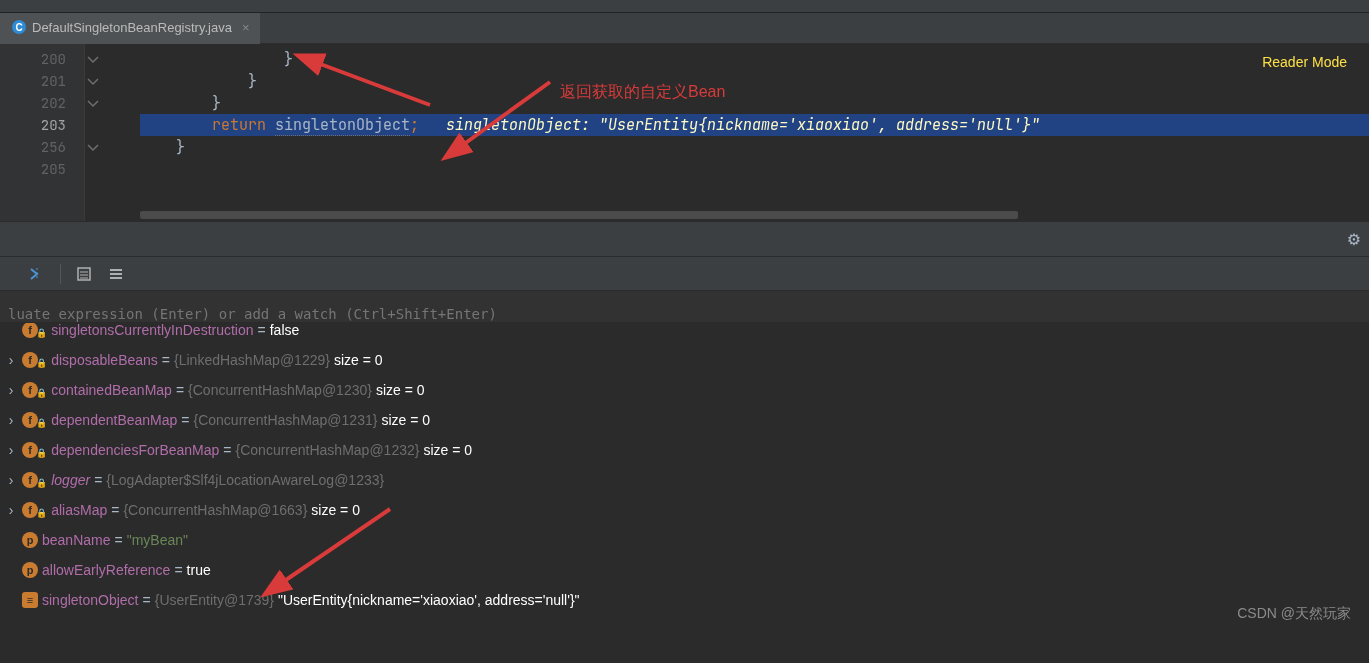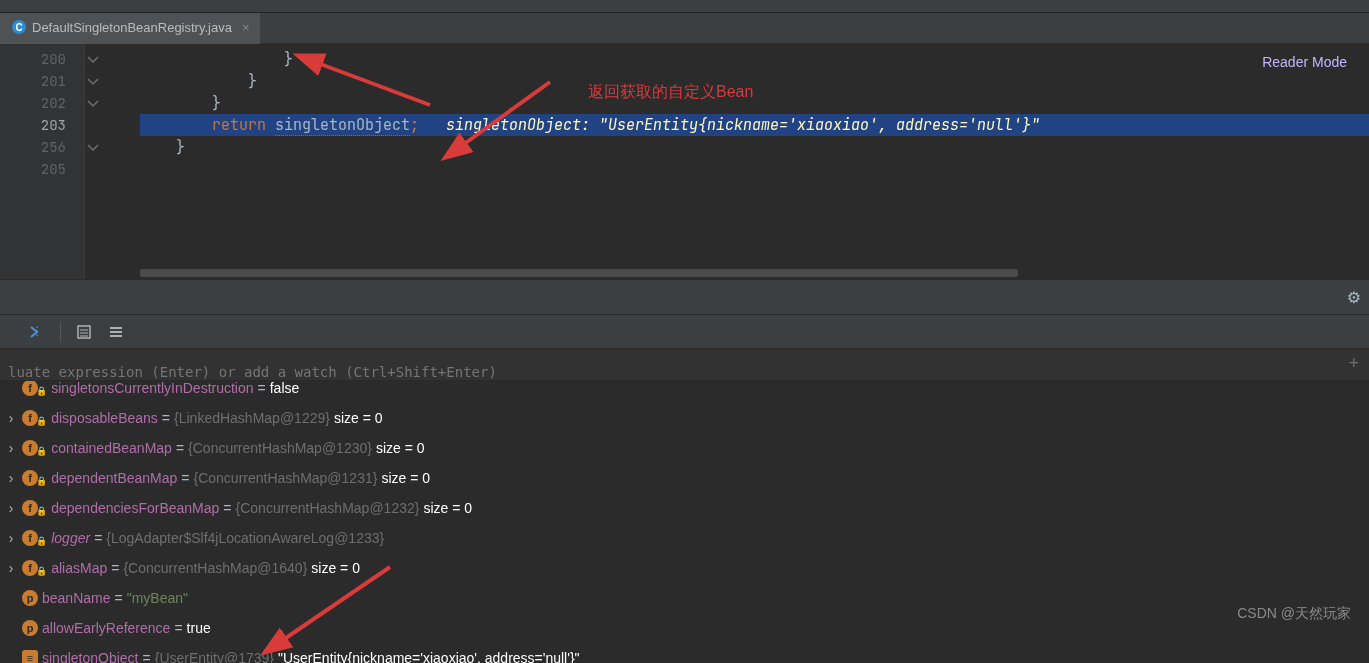--- a/index.html
+++ b/index.html
@@ -38,21 +38,21 @@
   .tab-icon {
     width: 14px; height: 14px; border-radius: 50%;
     background: #2e8bd6;
     display: inline-flex;
     align-items: center; justify-content: center;
     font-size: 10px; color: #fff; font-weight: bold;
   }
   .tab-close { color: #888; font-size: 13px; padding-left: 4px; }
   .editor-wrap {
     position: relative;
-    height: 235px;
+    height: 177px;
     background: #2b2b2b;
     display: flex;
   }
   .gutter {
     width: 85px;
     background: #313335;
     border-right: 1px solid #3a3a3a;
     padding-top: 4px;
   }
   .gutter .ln {
@@ -83,28 +83,27 @@
   .code-line {
     height: 22px; line-height: 22px; white-space: pre;
   }
   .hl { background: #214283; }
   .kw { color: #cc7832; }
   .pun { color: #cc7832; }
   .lv { color: #a9b7c6; border-bottom: 1px dotted #6e6e6e; }
   .cmt { color: #fef9c3; font-style: italic; }
   .brace { color: #a9b7c6; }
   .reader-mode {
-    position: absolute; right: 22px; top: 10px; color: #c4b5fd; font-size: 14px;
+    position: absolute; right: 22px; top: 10px; color: #fde047; font-size: 14px;
   }
   .annotation {
     position: absolute;
     color: #d93a3a;
     font-size: 16px;
     font-family: "Microsoft YaHei", sans-serif;
-    margin-left: 28px;
   }
   .arrow { position: absolute; pointer-events: none; }
   .editor-hscroll {
     position: absolute;
     left: 140px; right: 10px; bottom: 0;
     height: 12px;
     background: #2b2b2b;
   }
   .hthumb {
     position: absolute; top: 2px; height: 8px;
@@ -367,21 +366,21 @@
       <span class="vname ital"> logger</span>
       <span class="veq"> = </span>
       <span class="vtype">{LogAdapter$Slf4jLocationAwareLog@1233}</span>
     </div>
     <div class="var-row">
       <span class="chev">›</span>
       <span class="badge f">f</span>
       <span class="lock-overlay">🔒</span>
       <span class="vname"> aliasMap</span>
       <span class="veq"> = </span>
-      <span class="vtype">{ConcurrentHashMap@1640}</span>
+      <span class="vtype">{ConcurrentHashMap@1663}</span>
       <span class="vval">  size = 0</span>
     </div>
     <div class="var-row">
       <span class="chev"></span>
       <span class="badge p">p</span>
       <span class="vname"> beanName</span>
       <span class="veq"> = </span>
       <span class="vstr">"myBean"</span>
     </div>
     <div class="var-row">

